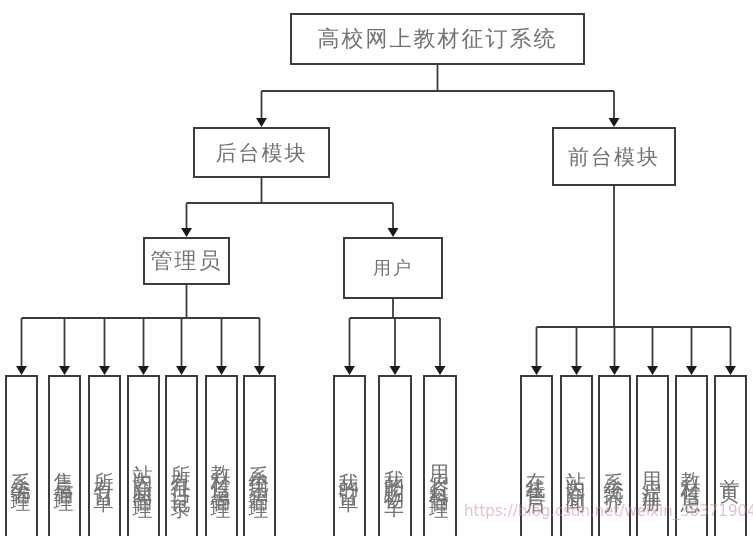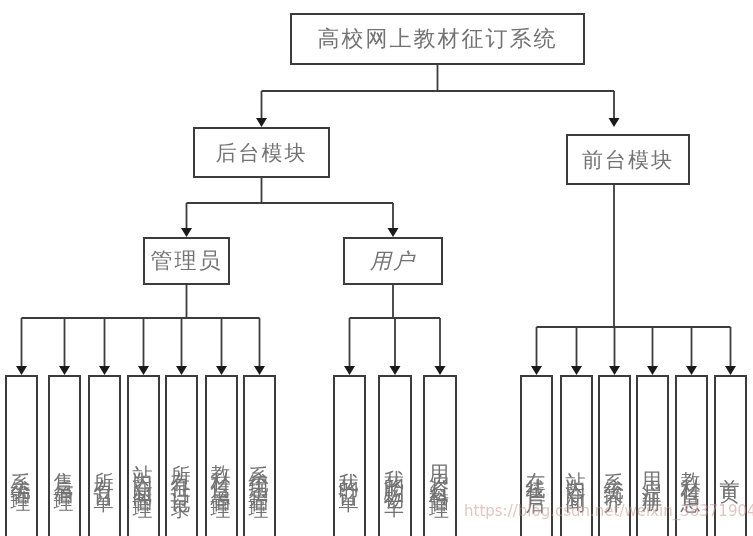--- a/index.html
+++ b/index.html
@@ -82,27 +82,27 @@
       <line x1="730.5" y1="327" x2="730.5" y2="367" stroke="#3c3c3c" stroke-width="1.8"></line>
       <polygon points="725,366 736,366 730.5,375" fill="#1a1a1a"></polygon>
     </svg>
   <div id="watermark">https://blog.csdn.net/weixin_38371904</div>
 <div class="box" style="left: 290px; top: 13px; width: 295px; height: 52px; font-size: 22px;">
       <span>高校网上教材征订系统</span>
     </div>
     <div class="box" style="left: 193px; top: 127px; width: 137px; height: 51px; font-size: 21px;">
       <span>后台模块</span>
     </div>
-    <div class="box" style="left: 552px; top: 134px; width: 124px; height: 51px; font-size: 21px; margin-left: 14px;">
+    <div class="box" style="left: 552px; top: 127px; width: 124px; height: 59px; font-size: 21px;">
       <span>前台模块</span>
     </div>
     <div class="box" style="left: 143px; top: 237px; width: 87px; height: 48px; font-size: 22px;">
       <span>管理员</span>
     </div>
-    <div class="box" style="left: 343px; top: 237px; width: 100px; height: 48px; font-size: 21px; font-style: italic;">
+    <div class="box" style="left: 343px; top: 237px; width: 100px; height: 62px; font-size: 18px;">
       <span>用户</span>
     </div>
     <div class="box v" style="left: 5px; top: 375px; width: 33px; height: 190px; font-size: 20px;">
       <span>系统管理</span>
     </div>
     <div class="box v" style="left: 48px; top: 375px; width: 33px; height: 190px; font-size: 20px;">
       <span>售后管理</span>
     </div>
     <div class="box v" style="left: 88px; top: 375px; width: 33px; height: 190px; font-size: 20px;">
       <span>所有订单</span>

